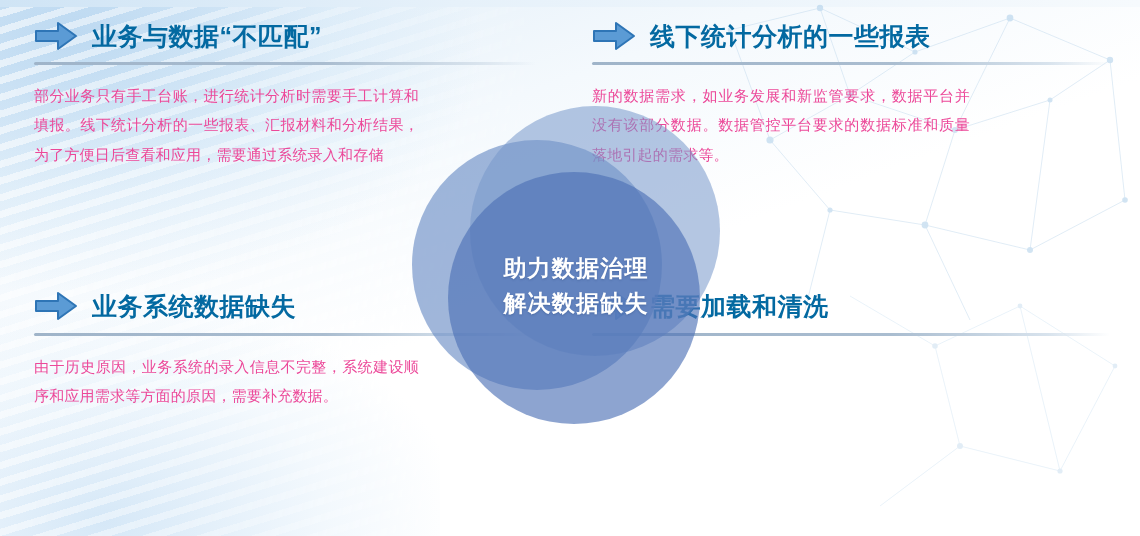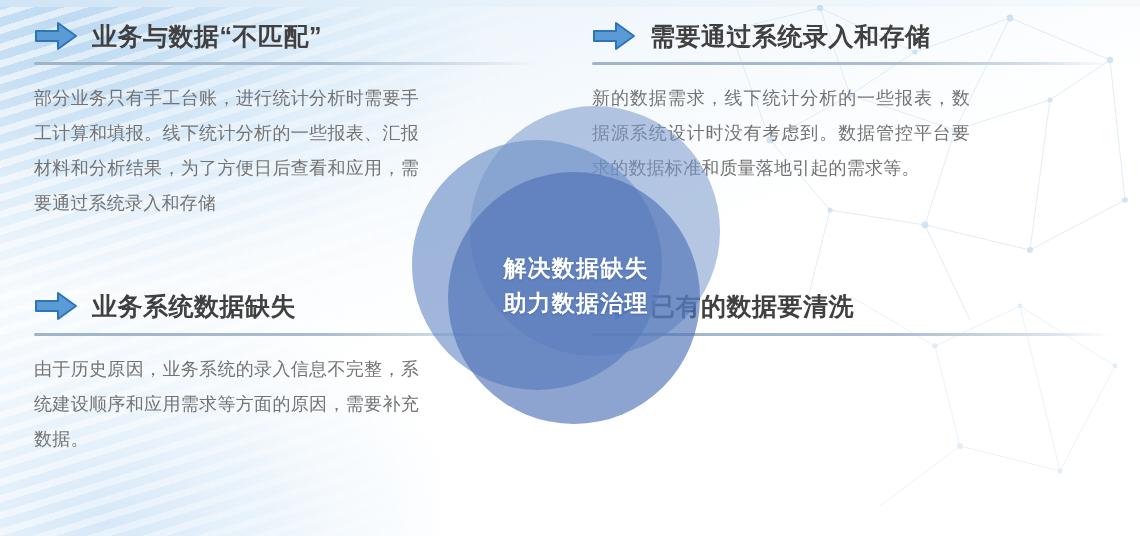--- a/index.html
+++ b/index.html
@@ -56,34 +56,34 @@
   }
   .quad { position:relative; padding:14px 34px 0 34px; }
   .quad.right { padding-left:22px; padding-right:30px; }
   .quad.bottom { padding-top:16px; }
 
   
   .head-row { display:flex; align-items:center; gap:14px; height:44px; }
   .arrow-icon { flex:0 0 auto; width:44px; height:30px; display:block; }
   .head-title {
     font-size:25px; font-weight:bold; letter-spacing:.5px;
-    color:#404040; white-space:nowrap; line-height:1;
+    color:#0369a1; white-space:nowrap; line-height:1;
   }
   .divider {
     height:3px; margin-top:4px; border-radius:2px;
     background:linear-gradient(90deg,#9fb4c9 0%, #aabdd0 58%, #d8e3ed 88%, rgba(216,227,237,0) 100%);
   }
   .quad.bottom .divider { margin-top:5px; }
 
   
   .body-text {
     margin-top:16px;
-    font-size:18px;
+    font-size:15px;
     line-height:1.95;
-    color:#737373;
+    color:#ec4899;
     letter-spacing:.2px;
     text-align:justify;
     text-justify:inter-ideograph;
     max-width:385px;
   }
   .quad.right .body-text { max-width:378px; }
 
   
   #center {
     position:absolute; z-index:3;
@@ -164,22 +164,22 @@
       <circle cx="275" cy="110" r="2.4"></circle>
     </g>
   </svg>
 </div>
 
 <div id="center">
   <div class="circ circ-a"></div>
   <div class="circ circ-b"></div>
   <div class="circ circ-c"></div>
   <div class="center-text">
+    <div class="center-line">助力数据治理</div>
     <div class="center-line">解决数据缺失</div>
-    <div class="center-line">助力数据治理</div>
   </div>
 </div>
 
 <div id="grid">
 
   <div class="quad left top">
     <div class="head-row">
       <svg class="arrow-icon" viewBox="0 0 44 30">
         <path d="M2 10 H24 V2 L42 15 L24 28 V20 H2 Z" fill="#5b9bd5" stroke="#2e75b6" stroke-width="2" stroke-linejoin="round"></path>
       </svg>
@@ -187,40 +187,40 @@
     </div>
     <div class="divider"></div>
     <div class="body-text">部分业务只有手工台账，进行统计分析时需要手工计算和填报。线下统计分析的一些报表、汇报材料和分析结果，为了方便日后查看和应用，需要通过系统录入和存储</div>
   </div>
 
   <div class="quad right top">
     <div class="head-row">
       <svg class="arrow-icon" viewBox="0 0 44 30">
         <path d="M2 10 H24 V2 L42 15 L24 28 V20 H2 Z" fill="#5b9bd5" stroke="#2e75b6" stroke-width="2" stroke-linejoin="round"></path>
       </svg>
-      <div class="head-title">需要通过系统录入和存储</div>
-    </div>
-    <div class="divider"></div>
-    <div class="body-text">新的数据需求，线下统计分析的一些报表，数据源系统设计时没有考虑到。数据管控平台要求的数据标准和质量落地引起的需求等。</div>
+      <div class="head-title">线下统计分析的一些报表</div>
+    </div>
+    <div class="divider"></div>
+    <div class="body-text">新的数据需求，如业务发展和新监管要求，数据平台并没有该部分数据。数据管控平台要求的数据标准和质量落地引起的需求等。</div>
   </div>
 
   <div class="quad left bottom">
     <div class="head-row">
       <svg class="arrow-icon" viewBox="0 0 44 30">
         <path d="M2 10 H24 V2 L42 15 L24 28 V20 H2 Z" fill="#5b9bd5" stroke="#2e75b6" stroke-width="2" stroke-linejoin="round"></path>
       </svg>
       <div class="head-title">业务系统数据缺失</div>
     </div>
     <div class="divider"></div>
     <div class="body-text">由于历史原因，业务系统的录入信息不完整，系统建设顺序和应用需求等方面的原因，需要补充数据。</div>
   </div>
 
   <div class="quad right bottom">
     <div class="head-row">
       <svg class="arrow-icon" viewBox="0 0 44 30">
         <path d="M2 10 H24 V2 L42 15 L24 28 V20 H2 Z" fill="#5b9bd5" stroke="#2e75b6" stroke-width="2" stroke-linejoin="round"></path>
       </svg>
-      <div class="head-title">已有的数据要清洗</div>
+      <div class="head-title">需要加载和清洗</div>
     </div>
     <div class="divider"></div>
   </div>
 
 </div>
 
 </body></html>

